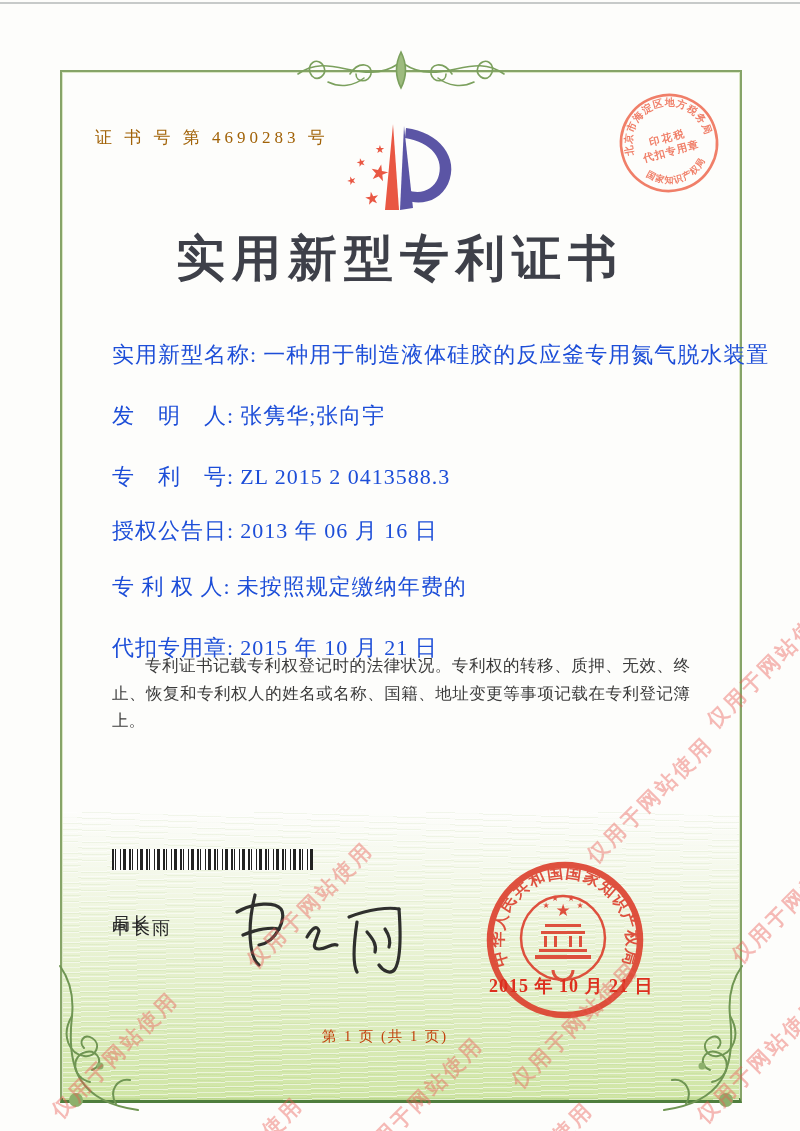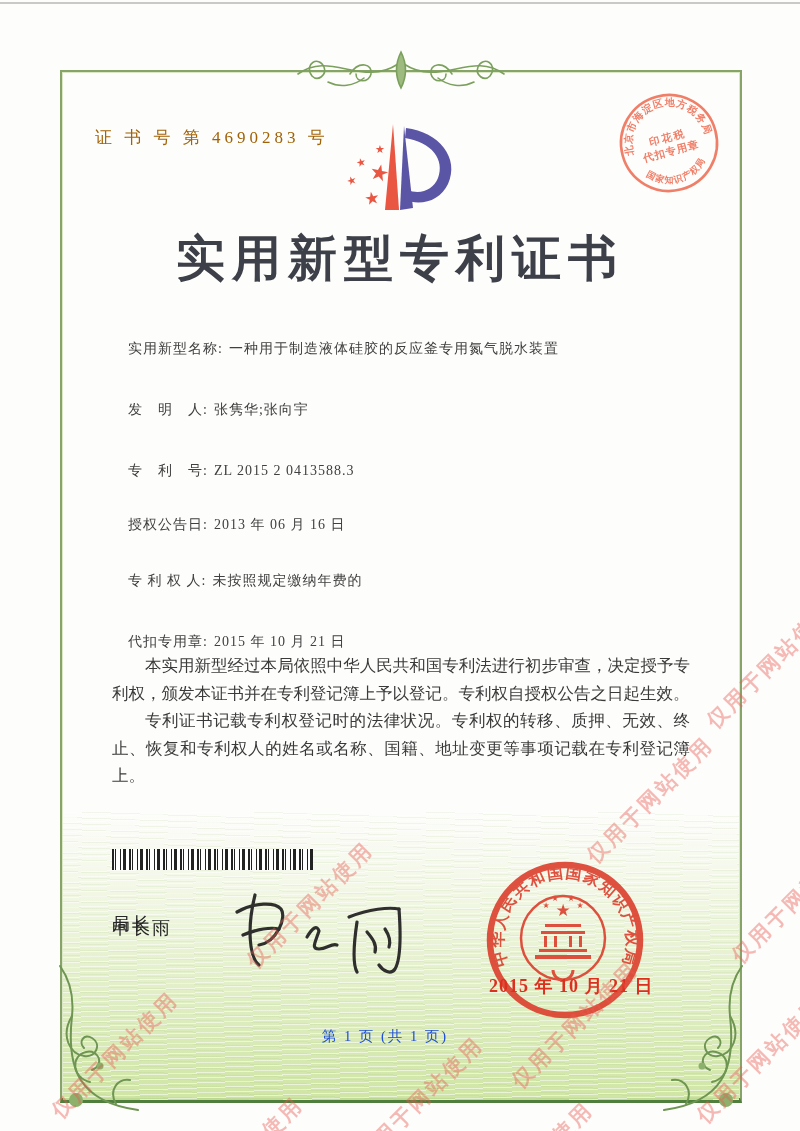--- a/index.html
+++ b/index.html
@@ -14,33 +14,33 @@
          box-shadow:inset 0 0 0 1px #dbe7c6;}
   
   .green-bg{left:63px;top:812px;width:676px;height:288px;
     background:linear-gradient(180deg,rgba(219,236,184,0) 0%,rgba(217,234,180,.40) 35%,rgba(203,227,157,.92) 100%);}
   .green-bg::after{content:"";position:absolute;inset:0;
     background:repeating-linear-gradient(178deg,rgba(255,255,255,.55) 0 1px,rgba(0,0,0,0) 1px 5px),
                repeating-linear-gradient(2deg,rgba(140,180,95,.10) 0 1px,rgba(0,0,0,0) 1px 6px);}
   .cert-no{left:95px;top:119px;font-size:17px;letter-spacing:4px;color:#a16207;margin-top:7px;}
   .title{left:0;top:226px;width:100%;text-align:center;font-size:49px;font-weight:700;
          color:#3e4049;letter-spacing:7px;}
-  .field{left:128px;font-size:14px;color:#404040;letter-spacing:1px;white-space:nowrap;}
+  .field{left:112px;font-size:22px;color:#1d4ed8;letter-spacing:1px;white-space:nowrap;}
   .field .lbl{margin-right:6px;}
   .paras{left:112px;top:652px;width:578px;font-size:16.5px;line-height:27.5px;
          color:#3a3a3a;text-align:justify;}
   .paras p{margin:0;text-indent:2em;}
   .barcode{left:112px;top:849px;width:201px;height:21px;
     background:repeating-linear-gradient(90deg,#222 0 2px,#fff 2px 3px,#222 3px 4px,#fff 4px 8px,
                #222 8px 9px,#fff 9px 11px,#222 11px 14px,#fff 14px 17px);}
   .director{left:112px;font-family:Liberation Sans, sans-serif;
             font-size:18px;color:#262626;letter-spacing:2px;}
   .seal-date{left:489px;top:974px;font-size:18px;font-weight:700;color:#dd2f1e;
              letter-spacing:1px;z-index:6;white-space:nowrap;}
-  .footer{left:0;top:1027px;width:770px;text-align:center;font-size:14.5px;color:#1d4ed8;letter-spacing:2px;}
+  .footer{left:0;top:1027px;width:770px;text-align:center;font-size:14.5px;color:#c2410c;letter-spacing:2px;}
   
   .wm-layer{left:0;top:0;width:800px;height:1131px;pointer-events:none;z-index:9;overflow:hidden;position:absolute;}
   .wm{position:absolute;white-space:nowrap;font-weight:700;font-size:21px;letter-spacing:3px;
       color:rgba(233,91,84,.42);transform:translate(-50%,-50%) rotate(-45deg);
       font-family:"Liberation Sans","DejaVu Sans",sans-serif;}
   svg{position:absolute;overflow:visible;}
   .seal-svg{z-index:5;}
   .sig-svg{z-index:4;}
 </style>
 </head>
@@ -137,21 +137,20 @@
   <span class="lbl">授权公告日:</span><span>2013 年 06 月 16 日</span>
 </div>
 <div class="abs field" style="top:572px">
   <span class="lbl">专 利 权 人:</span><span>未按照规定缴纳年费的</span>
 </div>
 <div class="abs field" style="top:633px">
   <span class="lbl">代扣专用章:</span><span>2015 年 10 月 21 日</span>
 </div>
 
 <div class="abs paras">
-  <p>本实用新型经过本局依照中华人民共和国专利法进行初步审查，决定授予专利权，颁发本证书并在专利登记簿上予以登记。专利权自授权公告之日起生效。</p>
   <p>专利证书记载专利权登记时的法律状况。专利权的转移、质押、无效、终止、恢复和专利权人的姓名或名称、国籍、地址变更等事项记载在专利登记簿上。</p>
 </div>
 
 <div class="abs barcode"></div>
 
 <div class="abs director" style="top:912px">局长</div>
 <div class="abs director" style="top:916px">申长雨</div>
 
 <svg class="abs sig-svg" style="left:222px;top:872px;" width="210" height="115" viewBox="0 0 210 115">
   <g stroke="#1f1f1f" stroke-width="3.2" fill="none" stroke-linecap="round" stroke-linejoin="round" opacity=".92">

